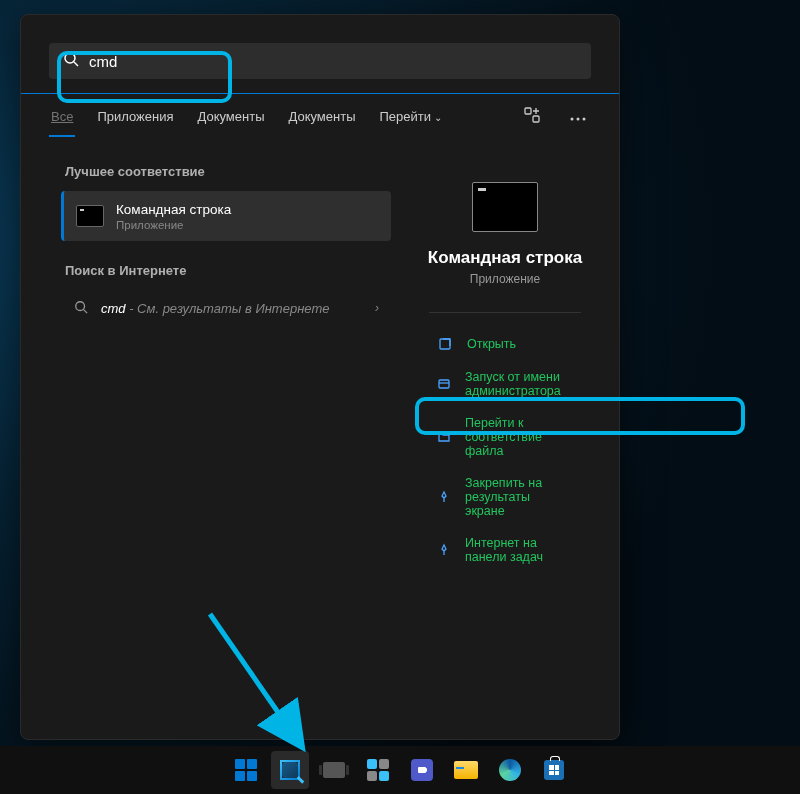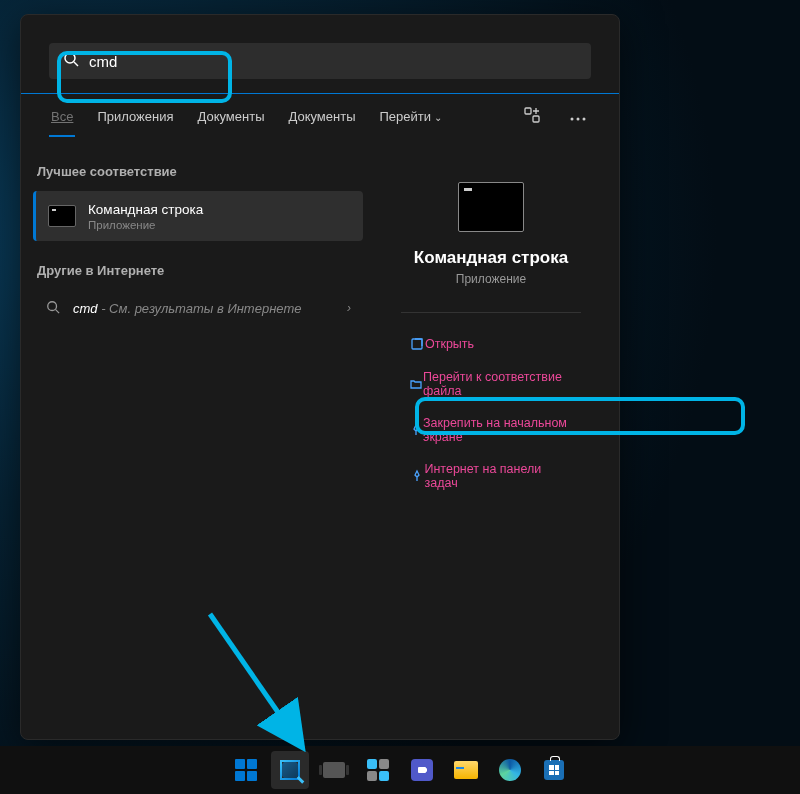--- a/index.html
+++ b/index.html
@@ -36,21 +36,21 @@
     }
     .tab { padding: 12px 2px; cursor: pointer; position: relative; }
     .tab.active { color: #737373; text-decoration: underline; }
     .tab.active::after {
       content: ''; position: absolute; bottom: -1px; left: 0; right: 0;
       height: 2px; background: #0078d4;
     }
     .tab .chev { font-size: 10px; margin-left: 3px; }
     .tabs-spacer { flex: 1; }
     .tab-icon { color: #ccc; padding: 4px; cursor: pointer; }
-    .body-area { display: flex; padding: 20px 18px 0 12px; gap: 18px; }
+    .body-area { display: flex; padding: 20px 18px 0 40px; gap: 18px; }
     .left-col { flex: 0 0 330px; }
     .right-col { flex: 1; }
     .section-label { color: #b0b0b0; font-size: 13px; font-weight: 600; margin: 6px 0 12px 4px; }
     .result-item {
       display: flex; align-items: center; gap: 12px;
       background: #2f2f2f; border-radius: 4px; padding: 10px 12px;
       border-left: 3px solid #0078d4; cursor: pointer;
     }
     .result-item .icon-box {
       width: 28px; height: 22px; background: #000; border: 1px solid #666; border-radius: 2px;
@@ -76,22 +76,22 @@
       border-radius: 2px; position: relative; margin-bottom: 16px;
     }
     .preview .big-icon::before {
       content: ''; position: absolute; left: 5px; top: 5px; width: 8px; height: 3px; background: #ccc;
     }
     .preview .title { color: #fff; font-size: 17px; font-weight: 600; }
     .preview .subtitle { color: #999; font-size: 12px; margin-top: 4px; }
     .divider { height: 1px; background: #333; margin: 8px 20px; }
     .action-list { padding: 6px 20px; }
     .action-row {
-      display: flex; align-items: center; gap: 0;
-      padding: 9px 8px; cursor: pointer; color: #ec4899; font-size: 12.5px; border-radius: 4px;
+      display: flex; align-items: center; gap: 14px;
+      padding: 9px 8px; cursor: pointer; color: #22c55e; font-size: 12.5px; border-radius: 4px;
     }
     .action-row .aicon { width: 16px; height: 16px; display: flex; align-items: center; justify-content: center; color: #4aa3ff; font-size: 13px; }
     .highlight-action {
       position: absolute; top: 382px; left: 394px; width: 330px; height: 38px;
       border: 4px solid #00b4e6; border-radius: 10px; pointer-events: none; z-index: 5;
     }
     .taskbar {
       position: absolute; bottom: 0; left: 0; right: 0; height: 48px;
       background: #101010; display: flex; align-items: center; justify-content: center;
       gap: 6px;
@@ -182,21 +182,21 @@
     <div class="left-col">
       <div class="section-label">Лучшее соответствие</div>
       <div class="result-item">
         <div class="icon-box"></div>
         <div>
           <div class="title">Командная строка</div>
           <div class="subtitle">Приложение</div>
         </div>
       </div>
 
-      <div class="section-label" style="margin-top:22px">Другие в Интернете</div>
+      <div class="section-label" style="margin-top:22px">Поиск в Интернете</div>
       <div class="web-item">
         <span class="glass">
           <svg width="14" height="14" viewBox="0 0 16 16" fill="none">
               <circle cx="7" cy="7" r="5" stroke="#999" stroke-width="1.5"></circle>
               <line x1="11" y1="11" x2="15" y2="15" stroke="#999" stroke-width="1.5"></line>
             </svg>
         </span>
         <span><span style="color:#fff">cmd</span><span class="dim"> - См. результаты в Интернете</span></span>
         <span class="chev-r">›</span>
       </div>
@@ -215,32 +215,41 @@
               <svg width="14" height="14" viewBox="0 0 14 14">
                 <rect x="2" y="2" width="10" height="10" rx="1" stroke="#4aa3ff" stroke-width="1.3" fill="none"></rect>
                 <path d="M5 2 L12 2 L12 9" stroke="#4aa3ff" stroke-width="1.3" fill="none"></path>
               </svg>
             </span>
           <span>Открыть</span>
         </div>
         <div class="action-row">
           <span class="aicon">
               <svg width="14" height="14" viewBox="0 0 14 14">
+                <rect x="2" y="3" width="10" height="8" rx="1" stroke="#4aa3ff" stroke-width="1.3" fill="none"></rect>
+                <path d="M2 6 L12 6" stroke="#4aa3ff" stroke-width="1.3"></path>
+              </svg>
+            </span>
+          <span>Запуск от имени администратора</span>
+        </div>
+        <div class="action-row">
+          <span class="aicon">
+              <svg width="14" height="14" viewBox="0 0 14 14">
                 <path d="M2 4 L5 4 L6 5 L12 5 L12 11 L2 11 Z" stroke="#4aa3ff" stroke-width="1.3" fill="none"></path>
               </svg>
             </span>
           <span>Перейти к соответствие файла</span>
         </div>
         <div class="action-row">
           <span class="aicon">
               <svg width="14" height="14" viewBox="0 0 14 14">
                 <path d="M7 2 L9 6 L7 8 L5 6 Z M7 8 L7 12" stroke="#4aa3ff" stroke-width="1.3" fill="none"></path>
               </svg>
             </span>
-          <span>Закрепить на начальном экране</span>
+          <span>Закрепить на результаты экране</span>
         </div>
         <div class="action-row">
           <span class="aicon">
               <svg width="14" height="14" viewBox="0 0 14 14">
                 <path d="M7 2 L9 6 L7 8 L5 6 Z M7 8 L7 12" stroke="#4aa3ff" stroke-width="1.3" fill="none"></path>
               </svg>
             </span>
           <span>Интернет на панели задач</span>
         </div>
       </div>

